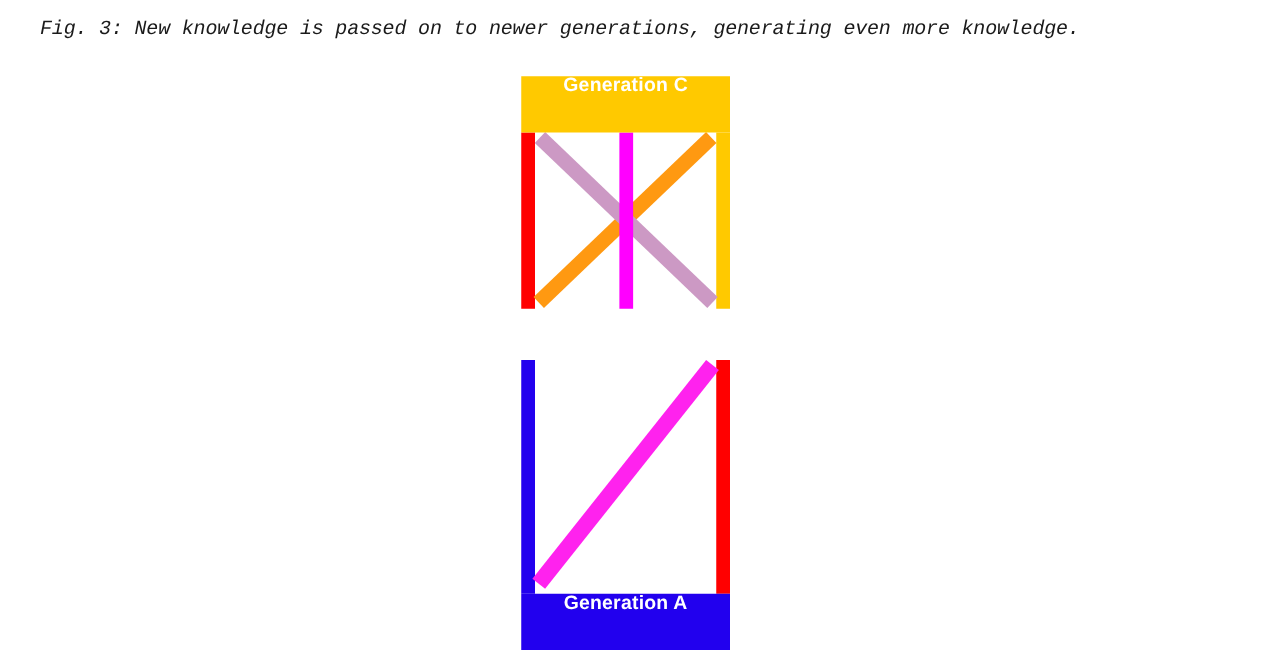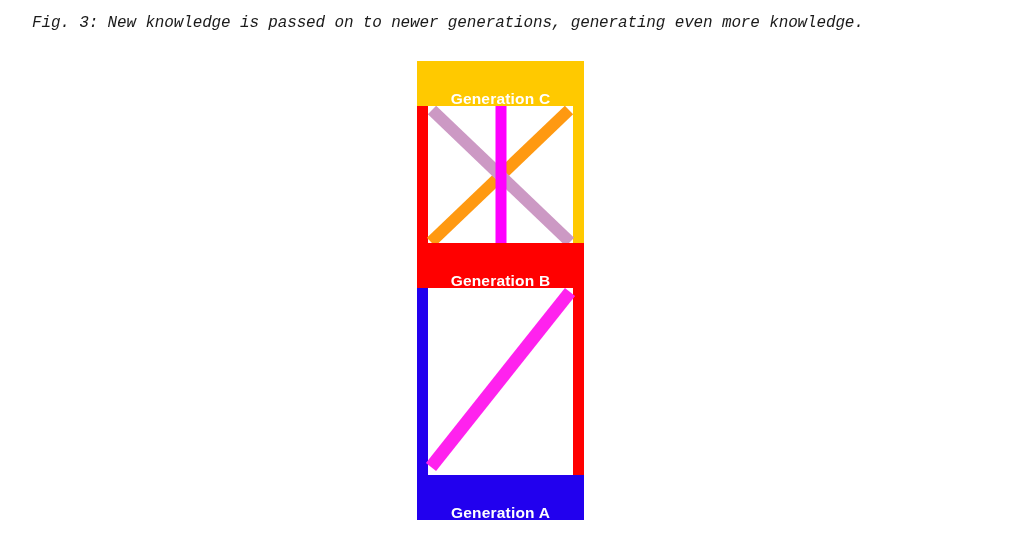--- a/index.html
+++ b/index.html
@@ -38,21 +38,21 @@
     top: 61px;
     width: 167px;
     height: 455px;
   }
 
   .band {
     position: absolute;
     left: 0;
     width: 167px;
     display: flex;
-    align-items: flex-end;
+    align-items: flex-start;
     justify-content: center;
     box-sizing: border-box;
   }
   .band-label {
     color: #ffffff;
     font-family: "Liberation Sans", sans-serif;
     font-weight: bold;
     font-size: 15.5px;
     letter-spacing: 0.2px;
     line-height: 1;
@@ -144,21 +144,18 @@
 
     <line x1="15" y1="49" x2="153" y2="181" stroke="#CC99C4" stroke-width="12" stroke-linecap="butt"></line>
 
     <line x1="84" y1="45" x2="84" y2="186" stroke="#FF00FF" stroke-width="11" stroke-linecap="butt"></line>
   </svg>
 
   <div class="band" id="band-c">
     <span class="band-label">Generation C</span>
   </div>
 
-  <div class="band" id="band-b">
-    <span class="band-label">Generation B</span>
-  </div>
 
   <div class="band" id="band-a">
     <span class="band-label">Generation A</span>
   </div>
 
 </div>
 
 </body></html>

